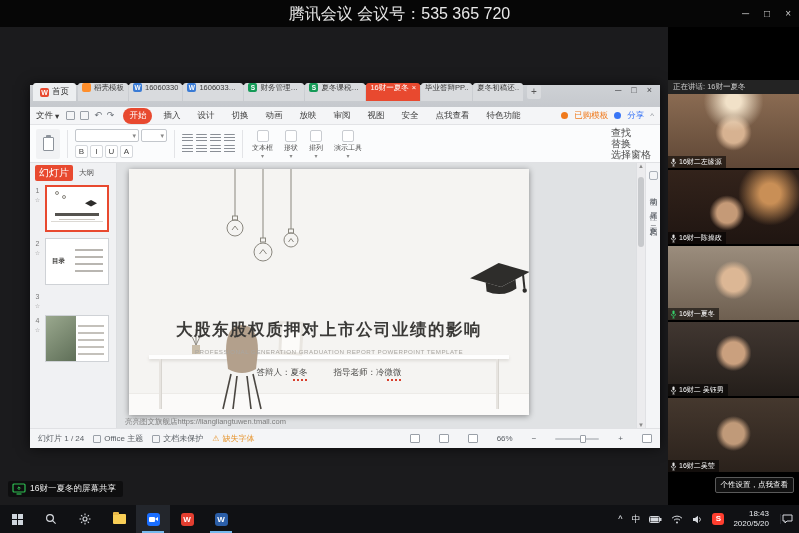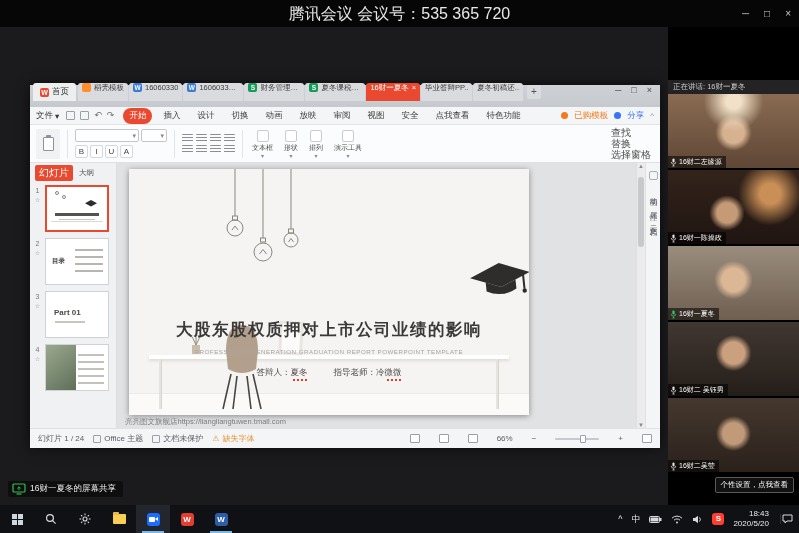--- a/index.html
+++ b/index.html
@@ -345,24 +345,20 @@
               <span class="t2label">目录</span>
               <span class="t2bars"></span>
             </div>
           </div>
 
           <div class="thumb">
             <div class="tnumcol">
               <span>3</span>
               <span class="tstar">☆</span>
             </div>
-            <div class="tbox">
-              <span class="t3label">Part 01</span>
-              <span class="t3bar"></span>
-            </div>
           </div>
 
           <div class="thumb">
             <div class="tnumcol">
               <span>4</span>
               <span class="tstar">☆</span>
             </div>
             <div class="tbox">
               <span class="t4img"></span>
               <span class="t4bars"></span>

